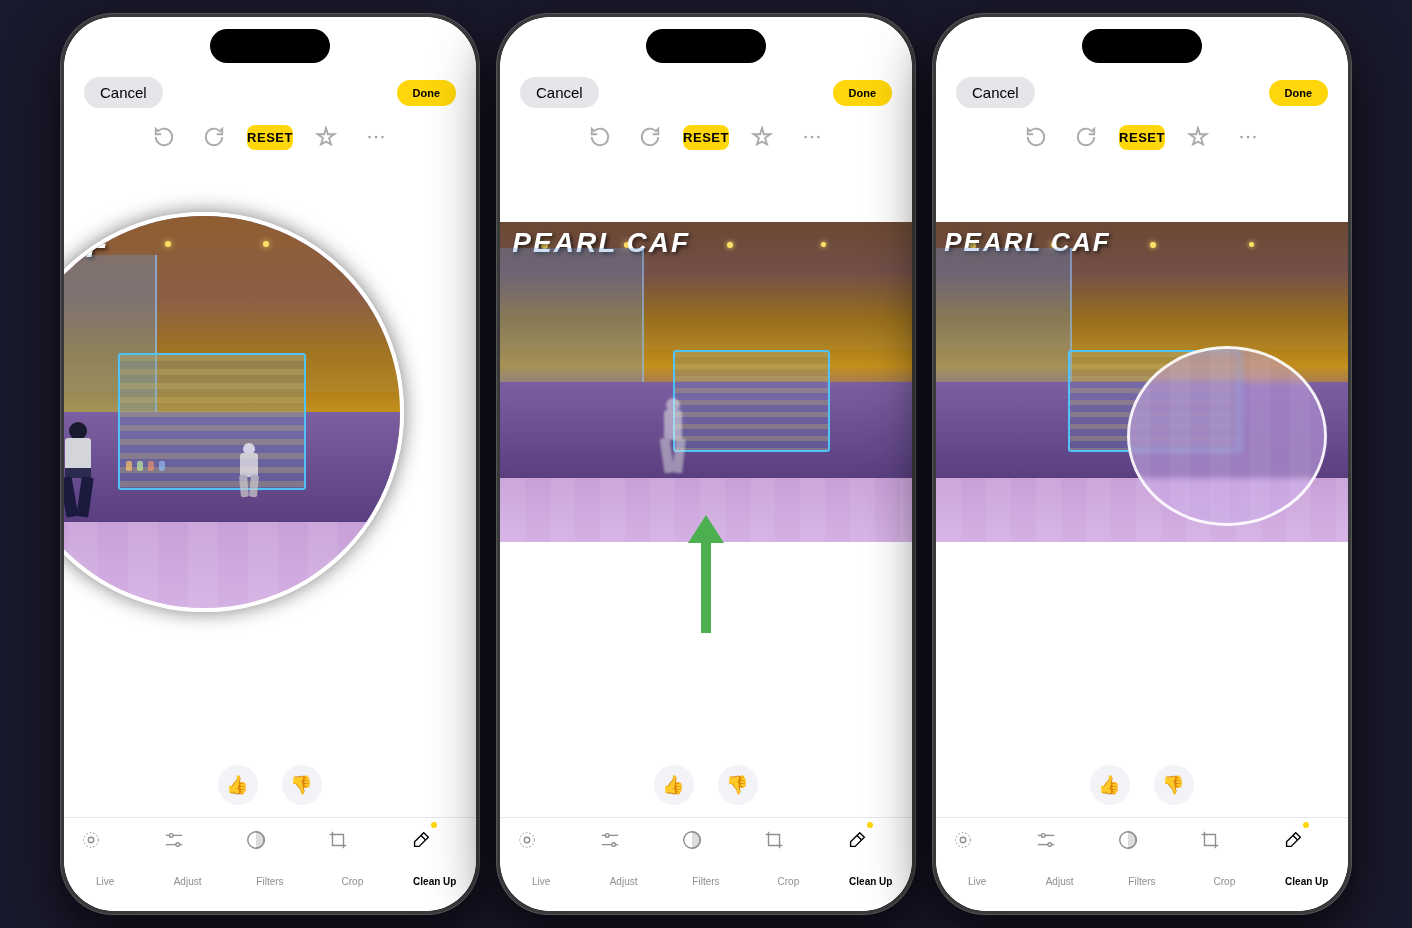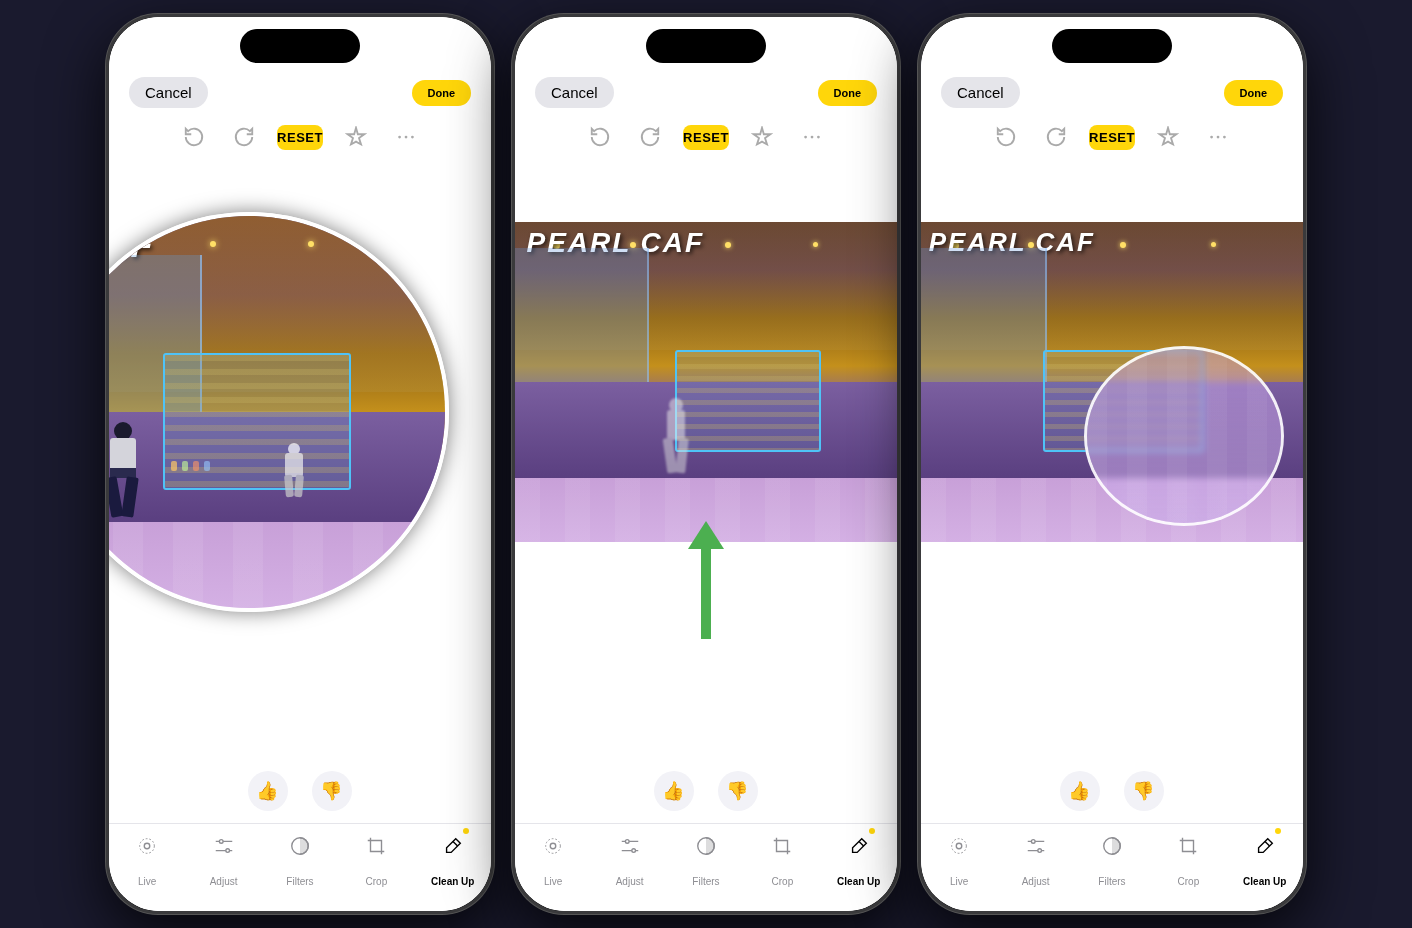--- a/index.html
+++ b/index.html
@@ -9,21 +9,21 @@
       background: #1a1a2e;
       display: flex;
       align-items: center;
       justify-content: center;
       gap: 18px;
       font-family: -apple-system, BlinkMacSystemFont, 'SF Pro Text', sans-serif;
       overflow: hidden;
     }
 
     .phone-frame {
-      width: 388px;
+      width: 418px;
       height: 900px;
       background: #1c1c1e;
       border-radius: 52px;
       border: 3px solid #3a3a3c;
       position: relative;
       overflow: hidden;
       box-shadow: 0 0 0 1px #555, inset 0 0 0 2px #2c2c2e, 0 20px 60px rgba(0,0,0,0.8);
       flex-shrink: 0;
     }
 
@@ -162,22 +162,21 @@
       justify-content: space-around;
       padding: 8px 0 24px;
       background: #fff;
       border-top: 1px solid #e5e5ea;
       flex-shrink: 0;
     }
 
     .tool-item {
       display: flex;
       flex-direction: column;
-      align-items: center;
-      gap: 16px;
+      gap: 22px;
       min-width: 56px;
       cursor: pointer;
     }
 
     .tool-icon {
       width: 28px;
       height: 28px;
       display: flex;
       align-items: center;
       justify-content: center;

